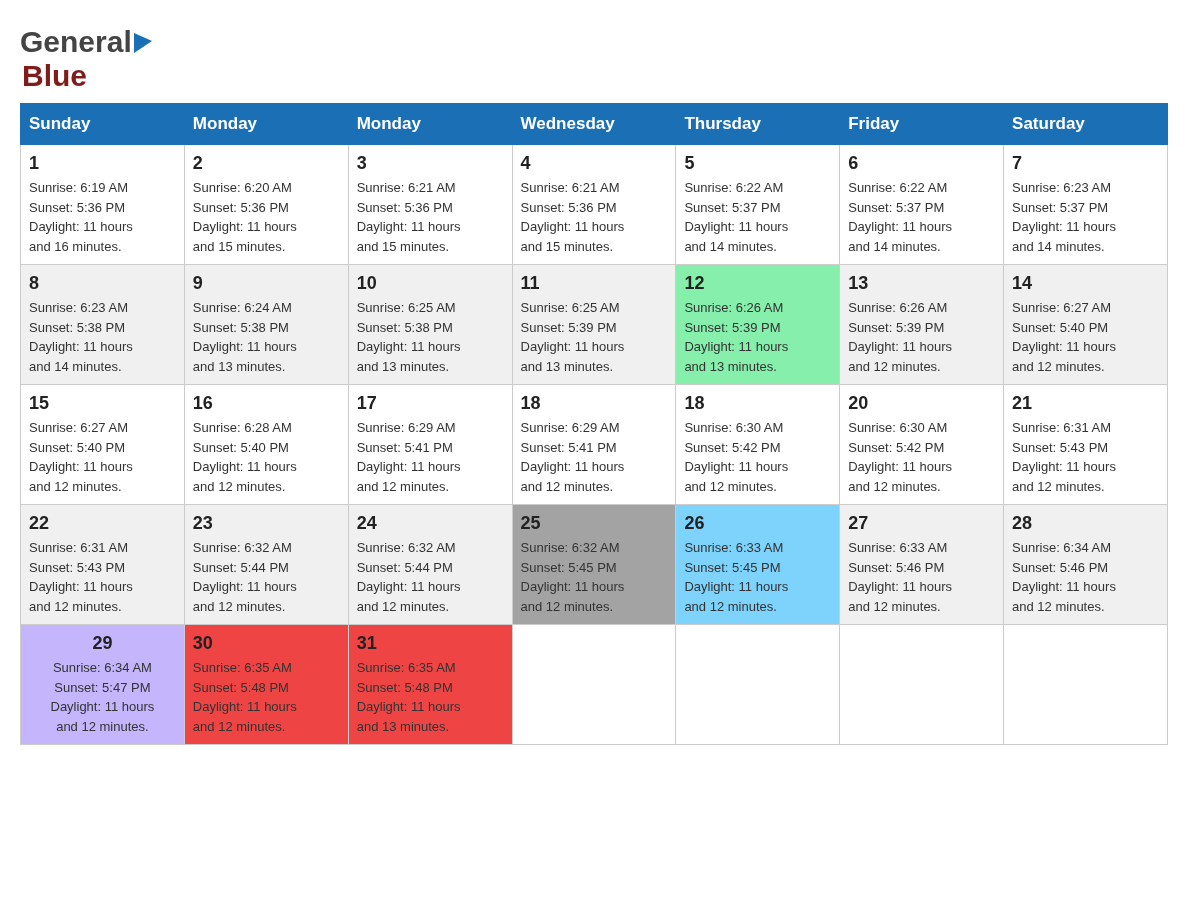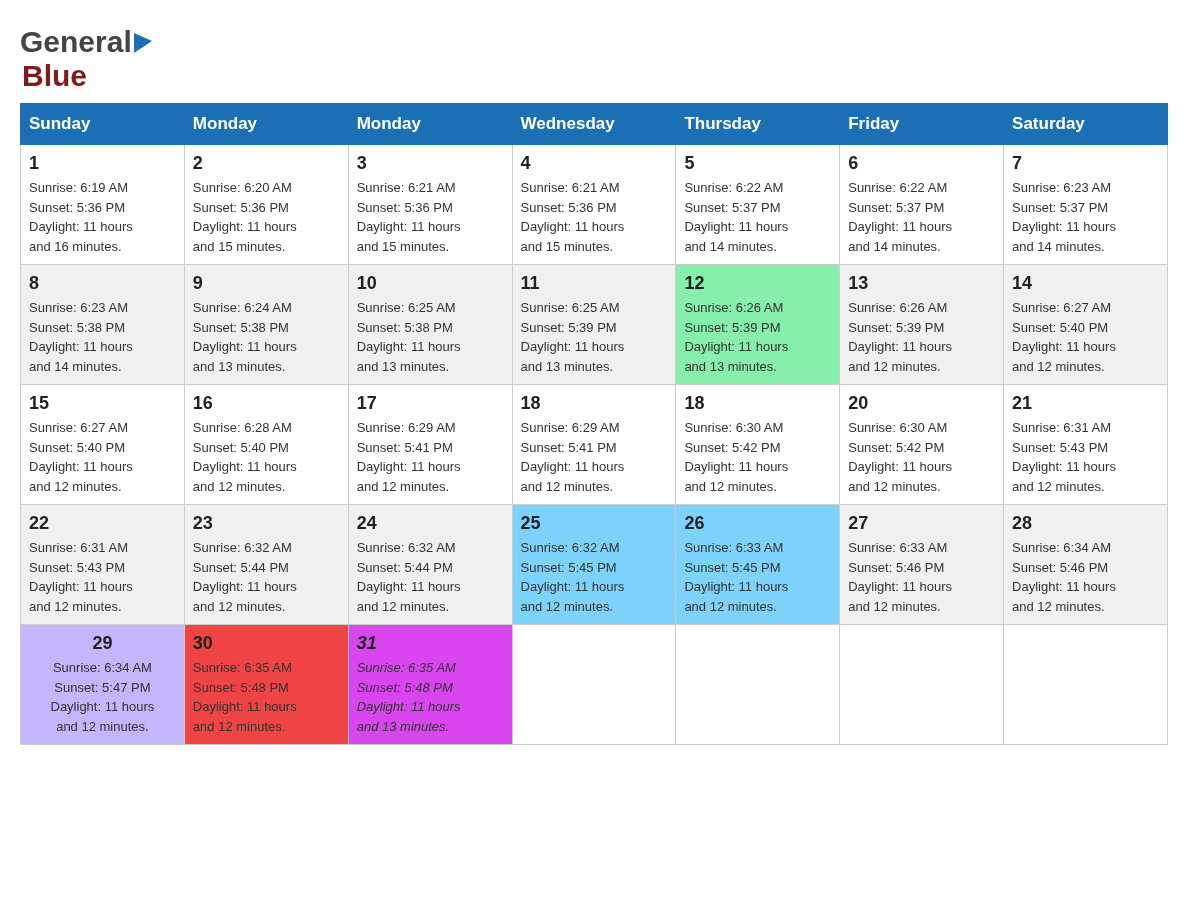--- a/index.html
+++ b/index.html
@@ -219,21 +219,21 @@
           <div class="day-info">Sunrise: 6:31 AM<br>Sunset: 5:43 PM<br>Daylight: 11 hours<br>and 12 minutes.</div>
         </td>
         <td style="background-color: rgb(240, 240, 240);">
           <span class="day-number">23</span>
           <div class="day-info">Sunrise: 6:32 AM<br>Sunset: 5:44 PM<br>Daylight: 11 hours<br>and 12 minutes.</div>
         </td>
         <td style="background-color: rgb(240, 240, 240);">
           <span class="day-number">24</span>
           <div class="day-info">Sunrise: 6:32 AM<br>Sunset: 5:44 PM<br>Daylight: 11 hours<br>and 12 minutes.</div>
         </td>
-        <td style="background-color: #7dd3fc;">
+        <td style="background-color: #a3a3a3;">
           <span class="day-number">25</span>
           <div class="day-info">Sunrise: 6:32 AM<br>Sunset: 5:45 PM<br>Daylight: 11 hours<br>and 12 minutes.</div>
         </td>
         <td style="background-color: #7dd3fc;">
           <span class="day-number">26</span>
           <div class="day-info">Sunrise: 6:33 AM<br>Sunset: 5:45 PM<br>Daylight: 11 hours<br>and 12 minutes.</div>
         </td>
         <td style="background-color: rgb(240, 240, 240);">
           <span class="day-number">27</span>
           <div class="day-info">Sunrise: 6:33 AM<br>Sunset: 5:46 PM<br>Daylight: 11 hours<br>and 12 minutes.</div>
@@ -245,21 +245,21 @@
       </tr>
       <tr>
         <td style="background-color: #c4b5fd; text-align: center;">
           <span class="day-number">29</span>
           <div class="day-info">Sunrise: 6:34 AM<br>Sunset: 5:47 PM<br>Daylight: 11 hours<br>and 12 minutes.</div>
         </td>
         <td style="background-color: #ef4444;">
           <span class="day-number">30</span>
           <div class="day-info">Sunrise: 6:35 AM<br>Sunset: 5:48 PM<br>Daylight: 11 hours<br>and 12 minutes.</div>
         </td>
-        <td style="background-color: #d946ef; font-style: italic;">
+        <td style="background-color: #ef4444;">
           <span class="day-number">31</span>
           <div class="day-info">Sunrise: 6:35 AM<br>Sunset: 5:48 PM<br>Daylight: 11 hours<br>and 13 minutes.</div>
         </td>
         <td class="empty-cell"></td>
         <td class="empty-cell"></td>
         <td class="empty-cell"></td>
         <td class="empty-cell"></td>
       </tr>
     </tbody>
 </table>

